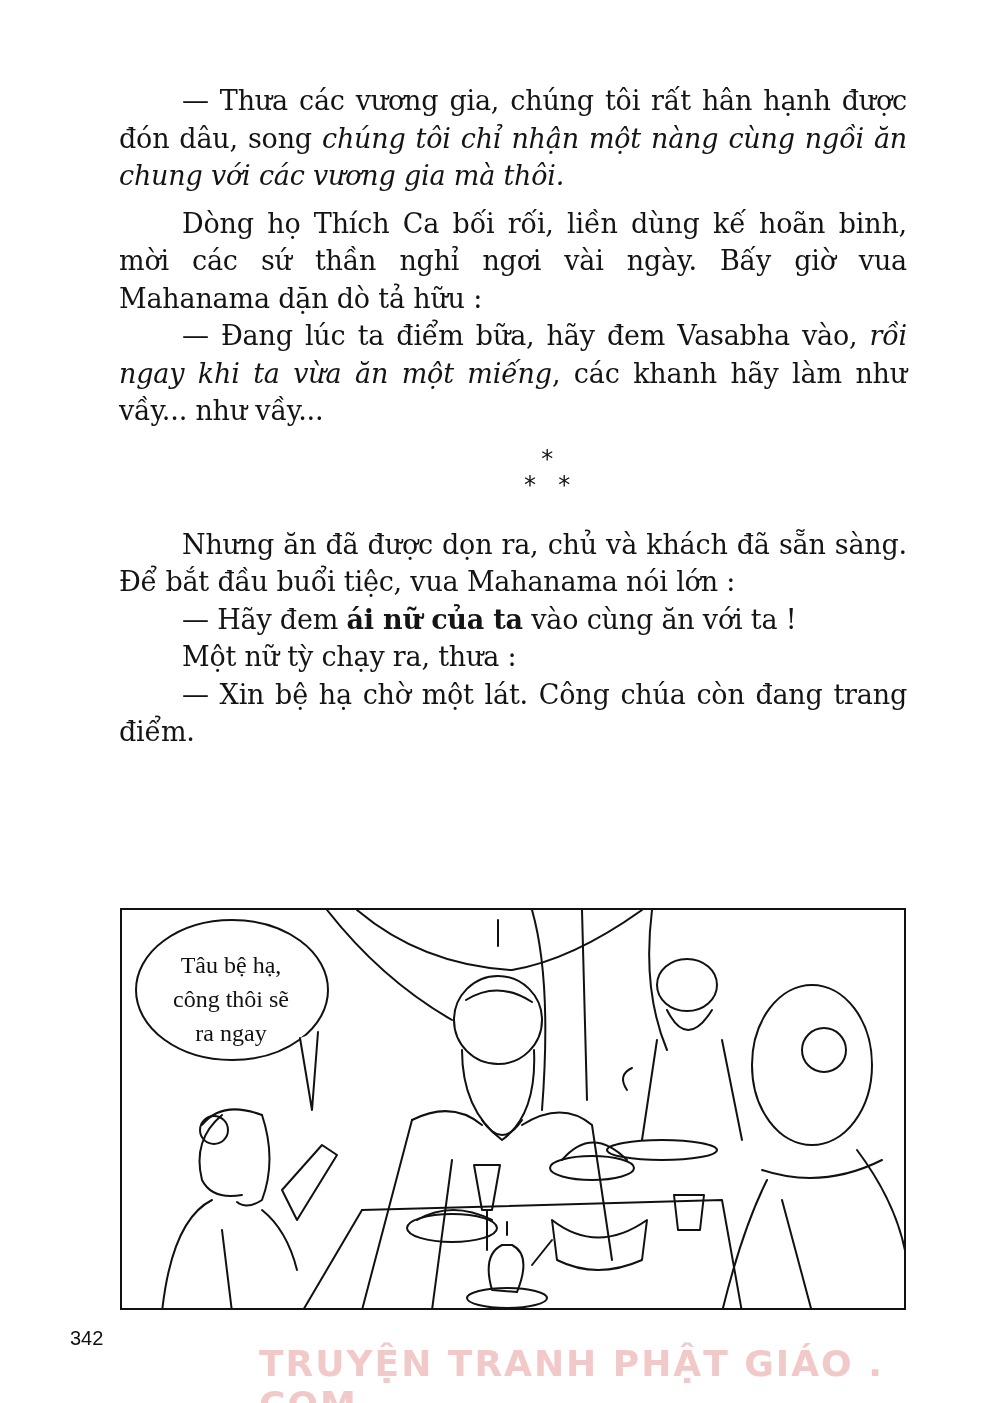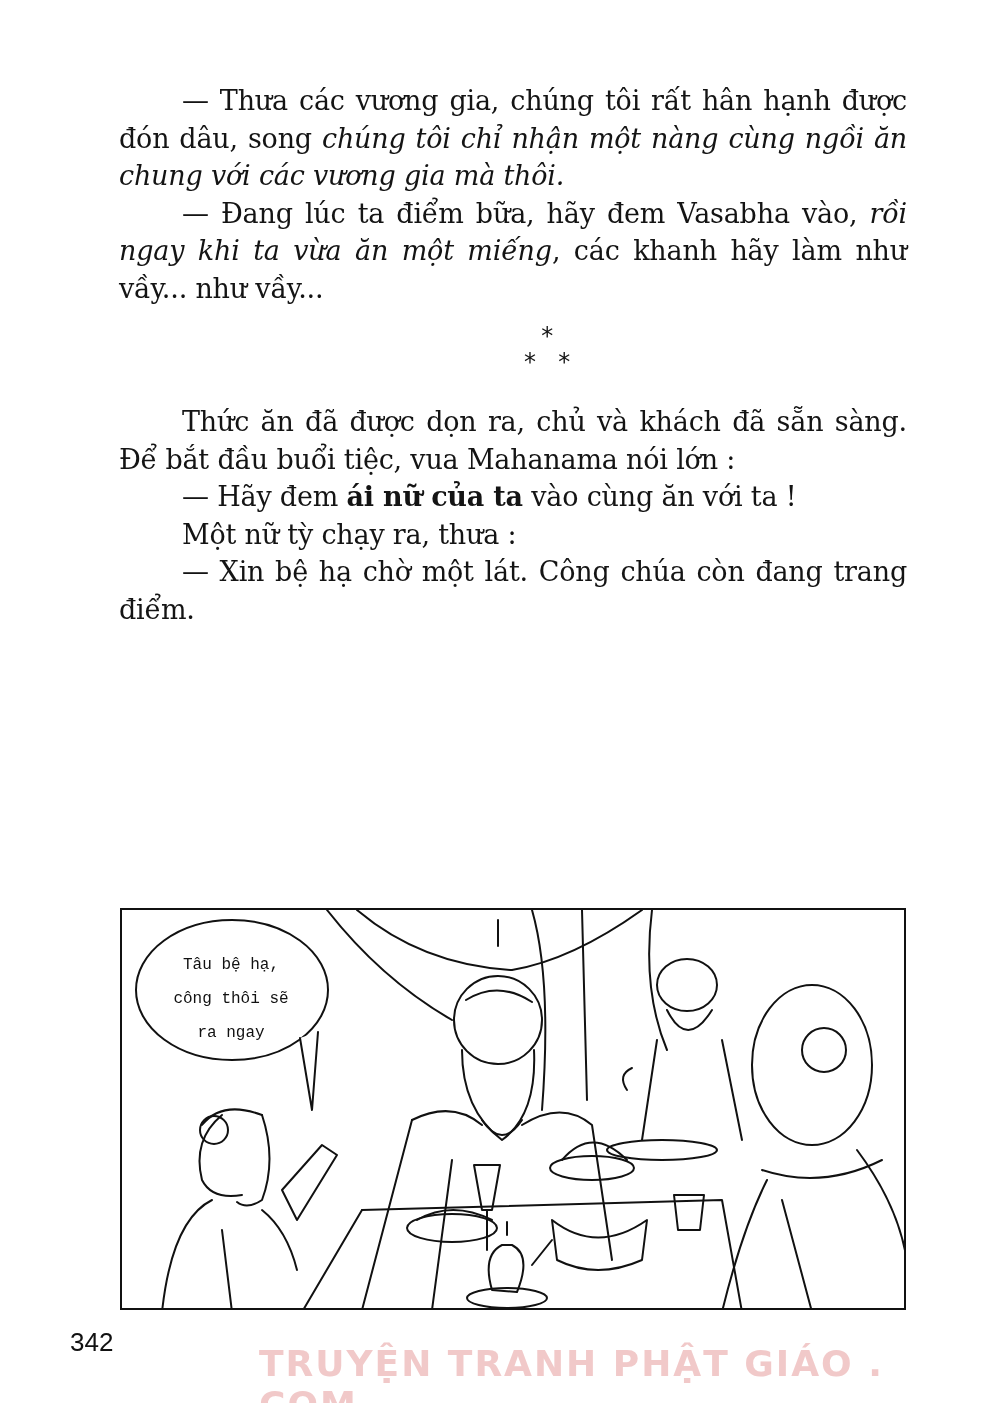--- a/index.html
+++ b/index.html
@@ -21,51 +21,52 @@
     em { font-style: italic; }
     strong { font-weight: bold; }
 
     .panel {
       position: absolute; left: 120px; top: 908px; width: 786px; height: 402px;
       border: 2px solid #111; box-sizing: border-box; background: #fff; overflow: hidden;
     }
     .panel svg { position: absolute; left: 0; top: 0; }
     .bubble-text {
       position: absolute; left: 44px; top: 38px; width: 130px;
-      font-family: Liberation Mono, monospace;
-      font-size: 16px; line-height: 34px; text-align: center; color: #111;
+      font-family: Liberation Serif, serif;
+      font-size: 24px; line-height: 34px; text-align: center; color: #111;
     }
     .page-number {
       position: absolute; left: 70px; top: 1327px;
-      font-family: "Liberation Sans", sans-serif; font-size: 26px; color: #111;
+      font-family: "Liberation Sans", sans-serif; font-size: 20px; color: #111;
     }
     .watermark {
       position: absolute; left: 248px; top: 1343px;
       font-family: "DejaVu Sans", sans-serif; font-size: 36px; letter-spacing: 2px;
       color: #f1c9c9; font-weight: bold; margin-left: 11px;
     }
   </style>
 </head>
 <body>
 
 <div class="page">
 
   <div class="text-block">
 
     <p class="indent"><span>— Thưa các vương gia, chúng tôi rất hân hạnh được đón dâu, song </span><em>chúng tôi chỉ nhận một nàng cùng ngồi ăn chung với các vương gia mà thôi.</em></p>
 
+    <p class="indent gap" style="margin-top:10px"><span>Dòng họ Thích Ca bối rối, liền dùng kế hoãn binh, mời các sứ thần nghỉ ngơi vài ngày. Bấy giờ vua Mahanama dặn dò tả hữu :</span></p>
 
     <p class="indent"><span>— Đang lúc ta điểm bữa, hãy đem Vasabha vào, </span><em>rồi ngay khi ta vừa ăn một miếng</em><span>, các khanh hãy làm như vầy... như vầy...</span></p>
 
     <div class="stars">
       <div>*</div>
       <div style="word-spacing:6px">* *</div>
     </div>
 
-    <p class="indent"><span>Thức ăn đã được dọn ra, chủ và khách đã sẵn sàng. Để bắt đầu buổi tiệc, vua Mahanama nói lớn :</span></p>
+    <p class="indent"><span>Nhưng ăn đã được dọn ra, chủ và khách đã sẵn sàng. Để bắt đầu buổi tiệc, vua Mahanama nói lớn :</span></p>
 
     <p class="indent"><span>— Hãy đem </span><strong>ái nữ của ta</strong><span> vào cùng ăn với ta !</span></p>
 
     <p class="indent" style="margin-top:0"><span>Một nữ tỳ chạy ra, thưa :</span></p>
 
     <p class="indent"><span>— Xin bệ hạ chờ một lát. Công chúa còn đang trang điểm.</span></p>
   </div>
 
   <div class="panel">
     <svg width="786" height="402" viewBox="0 0 786 402">

